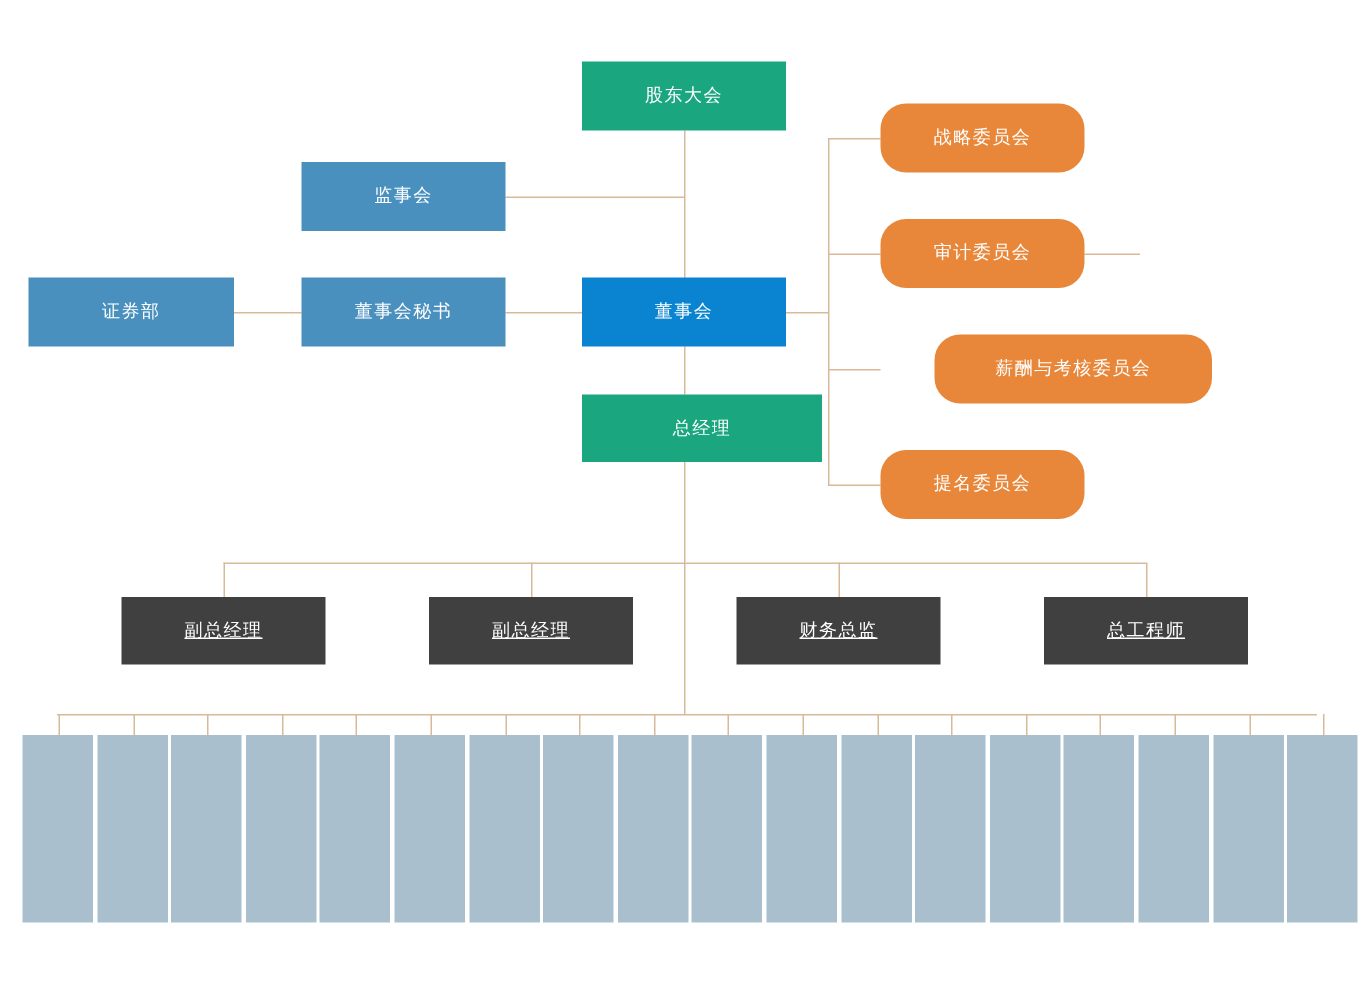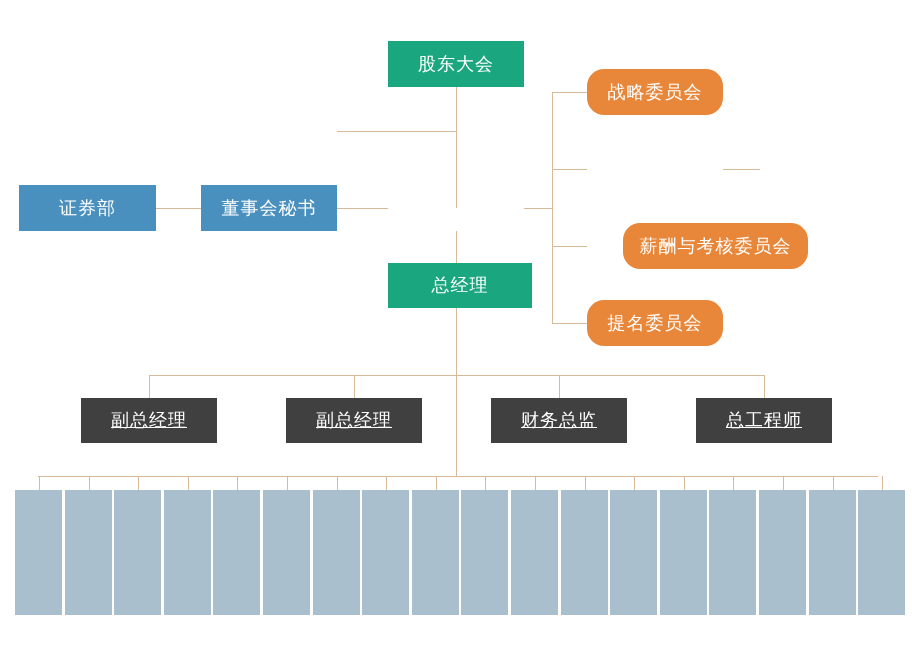--- a/index.html
+++ b/index.html
@@ -16,21 +16,21 @@
     position: relative;
     width: 912px; height: 672px;
     background: #ffffff;
   }
   .node {
     position: absolute;
     display: flex;
     align-items: center;
     justify-content: center;
     color: #ffffff;
-    font-size: 18px;
+    font-size: 12px;
     letter-spacing: 1px;
     text-align: center;
     z-index: 3;
     line-height: 1.15;
     white-space: nowrap;
   }
   .node.teal   { background: #1aa67f; }
   .node.blue   { background: #4a90bf; }
   .node.brblue { background: #0a84d0; }
   .node.orange { background: #e8873a; border-radius: 17px; }
@@ -106,30 +106,33 @@
       <div class="conn v" style="left: 634px; top: 476px; height: 14px;"></div>
       <div class="conn v" style="left: 684px; top: 476px; height: 14px;"></div>
       <div class="conn v" style="left: 733px; top: 476px; height: 14px;"></div>
       <div class="conn v" style="left: 783px; top: 476px; height: 14px;"></div>
       <div class="conn v" style="left: 833px; top: 476px; height: 14px;"></div>
       <div class="conn v" style="left: 882px; top: 476px; height: 14px;"></div>
     </div>
 
   <div class="node teal" style="left:388px; top:41px; width:136px; height:46px;">股东大会</div>
 
+  <div class="node blue" style="left:201px; top:108px; width:136px; height:46px;">监事会</div>
 
   <div class="node blue" style="left:19px; top:185px; width:137px; height:46px;">证券部</div>
 
   <div class="node blue" style="left:201px; top:185px; width:136px; height:46px;">董事会秘书</div>
 
+  <div class="node brblue" style="left:388px; top:185px; width:136px; height:46px;">董事会</div>
 
-  <div class="node teal" style="left:388px; top:263px; width:144px; height:45px;">总经理</div>
+  <div class="node teal" style="left:388px; top:263px; width:160px; height:45px;">总经理</div>
 
   <div class="node orange" style="left:587px; top:69px; width:136px; height:46px;">战略委员会</div>
 
+  <div class="node orange" style="left:587px; top:146px; width:136px; height:46px;">审计委员会</div>
 
 
   <div class="node orange" style="left:587px; top:223px; width:185px; height:46px;margin-left:36px;">薪酬与考核委员会</div>
 
   <div class="node orange" style="left:587px; top:300px; width:136px; height:46px;">提名委员会</div>
 
   <div id="exec-nodes">
       <div class="node gold" style="left: 81px; top: 398px; width: 136px; height: 45px;">副总经理</div>
       <div class="node gold" style="left: 286px; top: 398px; width: 136px; height: 45px;">副总经理</div>
       <div class="node gold" style="left: 491px; top: 398px; width: 136px; height: 45px;">财务总监</div>

